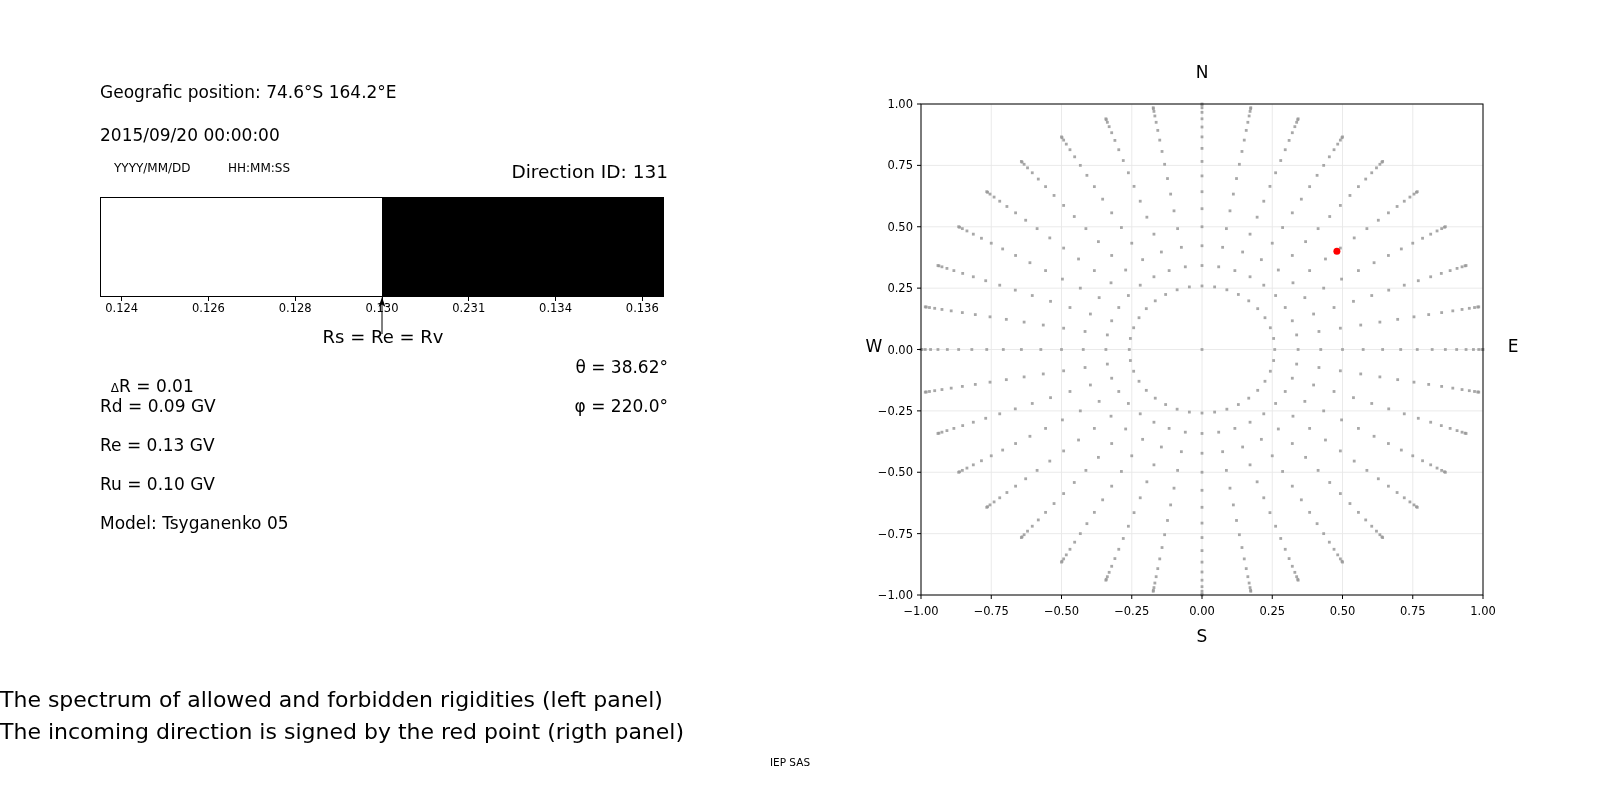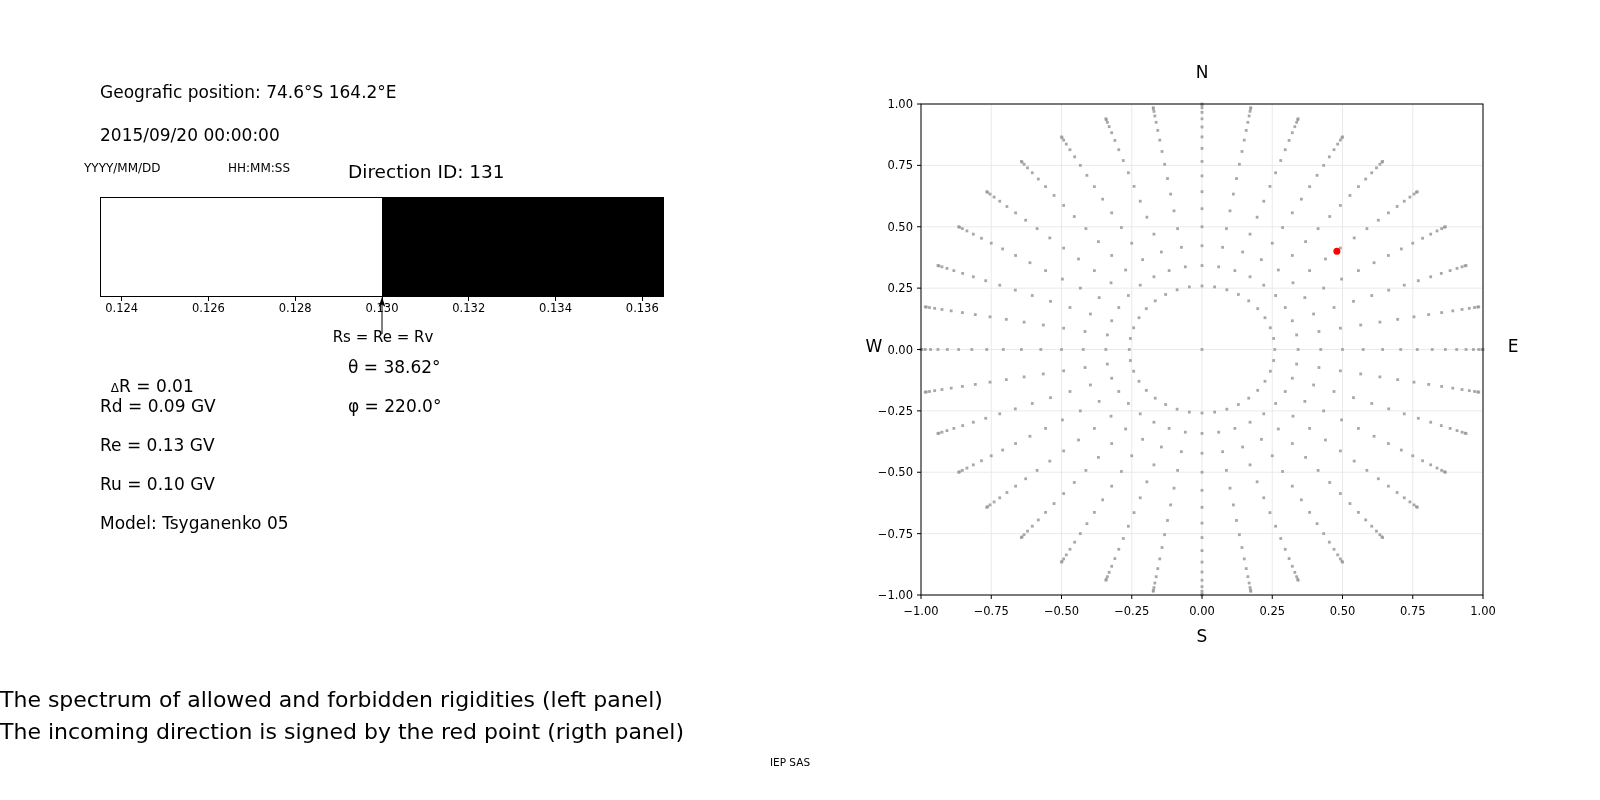--- a/index.html
+++ b/index.html
@@ -5,62 +5,62 @@
   html,body{margin:0;padding:0;background:#ffffff;}
   body{
     width:1600px;height:800px;position:relative;overflow:hidden;
     font-family:"DejaVu Sans","Liberation Sans",sans-serif;color:#000;
   }
   .abs{position:absolute;}
   .t17{font-size:17px;line-height:19px;white-space:pre;}
   .t12{font-size:12px;line-height:13px;white-space:pre;}
   .t18{font-size:18.5px;line-height:20px;white-space:pre;}
   .tick-label{font-size:11.5px;line-height:12px;}
-  .annot{font-size:15px;line-height:14px;}
-  .right-col{width:320px;}
+  .annot{font-size:18px;line-height:14px;}
+  .right-col{text-align:right;width:320px;}
   
   #spectrum-box{
     left:100px;top:197px;width:564px;height:100px;
     border:1px solid #000;background:#ffffff;box-sizing:border-box;
   }
   #forbidden-region{position:absolute;top:0;bottom:0;right:0;background:#000;}
   .spec-tick{position:absolute;width:1px;height:4px;background:#000;top:297px;}
   .spec-tick-label{position:absolute;top:302px;width:60px;margin-left:-30px;text-align:center;}
   
   .caption{left:0;width:1550px;font-size:22px;line-height:20px;}
   .credit{left:0;width:1580px;text-align:center;font-size:10.5px;line-height:12px;}
   svg text{font-family:"DejaVu Sans","Liberation Sans",sans-serif;}
 </style>
 </head>
 <body>
 
 <div class="abs t17" style="left:100px;top:83px;">Geografic position: 74.6°S 164.2°E</div>
 
 <div class="abs t17" style="left:100px;top:126px;">2015/09/20 00:00:00</div>
 
-<div class="abs t12" style="left:84px;top:162px;">YYYY/MM/DD</div>
+<div class="abs t12" style="left:114px;top:162px;">YYYY/MM/DD</div>
 <div class="abs t12" style="left:228px;top:162px;">HH:MM:SS</div>
 
 <div class="abs t18 right-col" style="left:348px;top:162px;">Direction ID: 131</div>
 
 <div class="abs" id="spectrum-box">
   <div id="allowed-region" style="position:absolute;inset:0;background:#fff;"></div>
   <div id="forbidden-region" style="left: 50%; background: rgb(0, 0, 0);"></div>
 </div>
 <div id="spectrum-ticks">
     <div class="spec-tick abs" style="left: 121.192px;"></div>
     <div class="spec-tick-label tick-label abs" style="left: 121.692px;">0.124</div>
     <div class="spec-tick abs" style="left: 207.962px;"></div>
     <div class="spec-tick-label tick-label abs" style="left: 208.462px;">0.126</div>
     <div class="spec-tick abs" style="left: 294.731px;"></div>
     <div class="spec-tick-label tick-label abs" style="left: 295.231px;">0.128</div>
     <div class="spec-tick abs" style="left: 381.5px;"></div>
     <div class="spec-tick-label tick-label abs" style="left: 382px;">0.130</div>
     <div class="spec-tick abs" style="left: 468.269px;"></div>
-    <div class="spec-tick-label tick-label abs" style="left: 468.769px;">0.132</div>
+    <div class="spec-tick-label tick-label abs" style="left: 468.769px;">0.231</div>
     <div class="spec-tick abs" style="left: 555.038px;"></div>
     <div class="spec-tick-label tick-label abs" style="left: 555.538px;">0.134</div>
     <div class="spec-tick abs" style="left: 641.808px;"></div>
     <div class="spec-tick-label tick-label abs" style="left: 642.308px;">0.136</div>
   </div>
 
 <svg class="abs" id="spec-arrow" width="16" height="40" style="top:296px;left:374px;">
   <line x1="8" y1="38" x2="8" y2="5" stroke="#000" stroke-width="1"></line>
   <path d="M8,1 L4.6,11 L8,8.4 L11.4,11 Z" fill="#000"></path>
 </svg>

